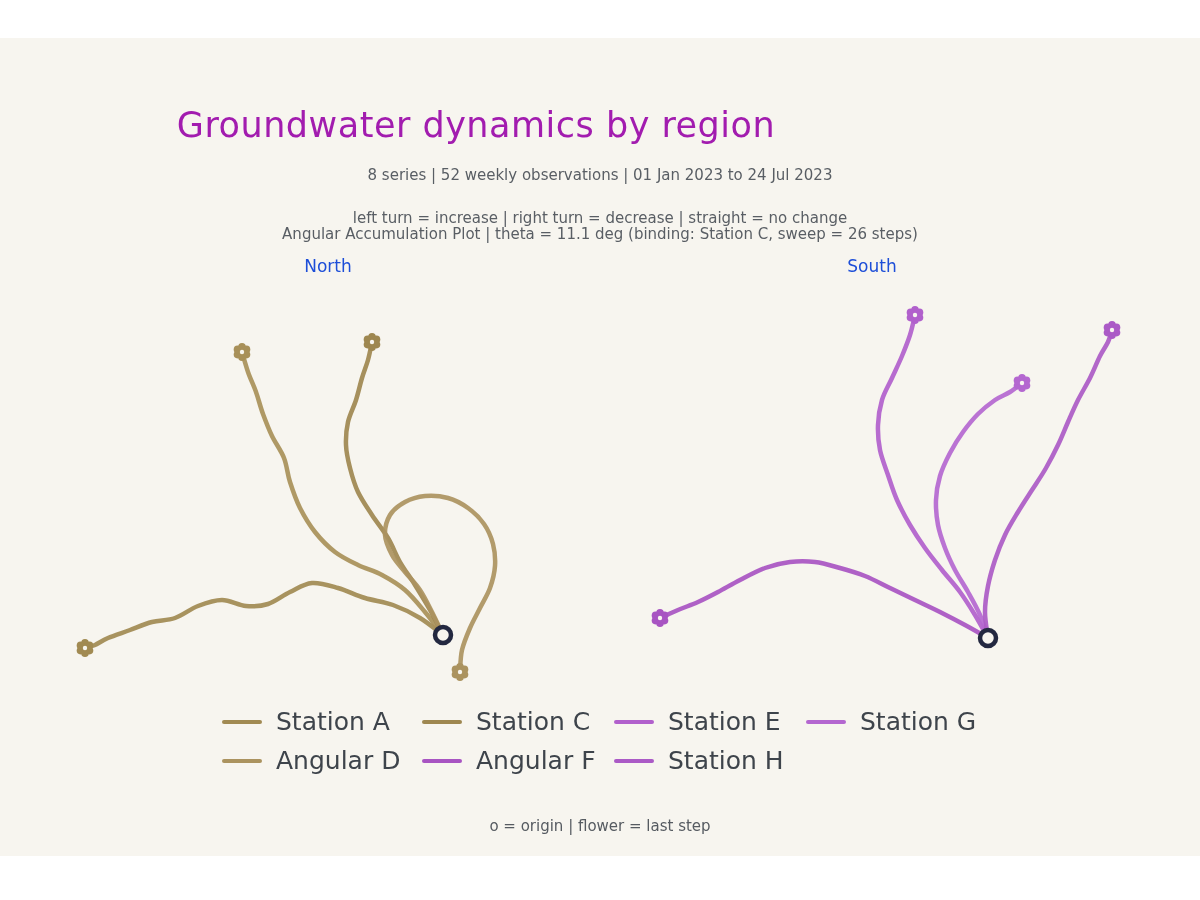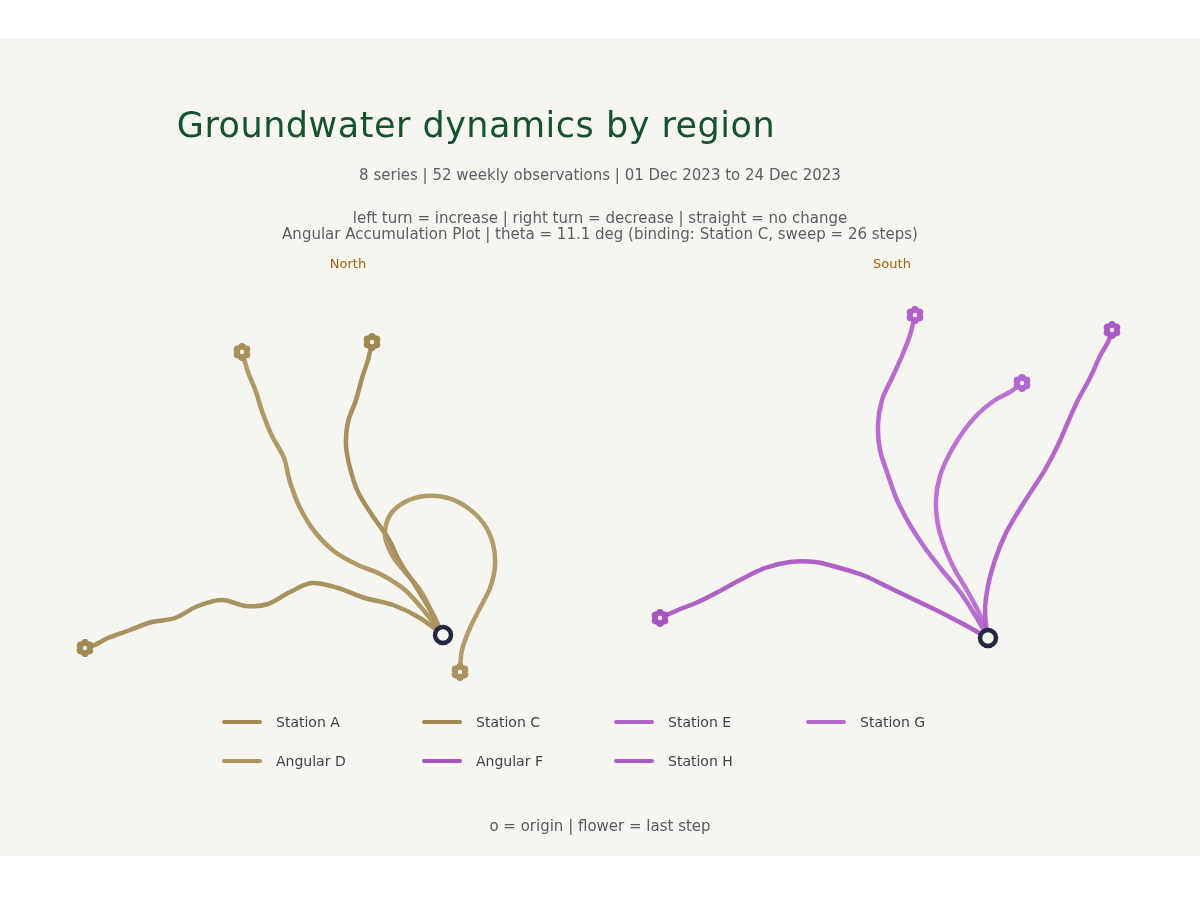--- a/index.html
+++ b/index.html
@@ -9,52 +9,52 @@
     background:#f7f5ef;
     font-family:"DejaVu Sans","Liberation Sans",sans-serif;
   }
   .letterbox { position:absolute; left:0; right:0; background:#ffffff; }
   .letterbox.top { top:0; height:38px; }
   .letterbox.bottom { bottom:0; height:44px; }
 
   .page-title {
     position:absolute; top:105px; left:0; width:952px;
     text-align:center; font-size:35px; font-weight:500;
-    color:#14532d; letter-spacing:0.5px;
+    color:#a21caf; letter-spacing:0.5px;
   }
   .subtitle {
     position:absolute; left:0; width:1200px; text-align:center;
     font-size:15px; color:#595e64;
   }
   .subtitle.l1 { top:166px; }
   .subtitle.l2 { top:188px;margin-top:37px; }
   .subtitle.l3 { top:209px; }
 
   .panel-title {
     position:absolute; top:256px; transform:translateX(-50%);
-    font-size:13px; color:#a16207;margin-left:20px;
+    font-size:17px; color:#1d4ed8;
   }
   .panel-title.north { left:328px; }
   .panel-title.south { left:872px; }
 
   #chart {
     position:absolute; top:0; left:0; width:1200px; height:900px;
   }
 
   .legend {
     position:absolute; top:702px; left:222px; width:770px;
     display:grid; grid-template-columns:200px 192px 192px 186px;
     grid-auto-rows:39px; align-items:center;
   }
   .legend-item { display:flex; align-items:center; }
   .legend-swatch {
     display:inline-block; width:40px; height:4px; border-radius:2px;
     margin-right:14px; flex:0 0 auto;
   }
-  .legend-label { font-size:14px; color:#3e444b; }
+  .legend-label { font-size:25px; color:#3e444b; }
 
   .footer-note {
     position:absolute; top:789px; left:0; width:1200px; text-align:center;
     font-size:15px; color:#565b61;margin-top:28px;
   }
 </style>
 </head>
 <body>
 
 <div class="letterbox top"></div>
@@ -143,21 +143,21 @@
         <circle cx="1112.0" cy="335.2" r="3.8" fill="#ab5ac6"></circle>
         <circle cx="1107.5" cy="332.6" r="3.8" fill="#ab5ac6"></circle>
         <circle cx="1107.5" cy="327.4" r="3.8" fill="#ab5ac6"></circle>
         <circle cx="1112" cy="330" r="2.2" fill="#f7f5ef"></circle>
       </g>
       <circle cx="988" cy="638" r="8" fill="#f7f5ef" stroke="#232840" stroke-width="4.5"></circle>
     </g>
   </svg>
 
 <div class="page-title">Groundwater dynamics by region</div>
-<div class="subtitle l1">8 series | 52 weekly observations | 01 Dec 2023 to 24 Dec 2023</div>
+<div class="subtitle l1">8 series | 52 weekly observations | 01 Jan 2023 to 24 Jul 2023</div>
 <div class="subtitle l2">Angular Accumulation Plot | theta = 11.1 deg (binding: Station C, sweep = 26 steps)</div>
 <div class="subtitle l3">left turn = increase | right turn = decrease | straight = no change</div>
 
 <div class="panel-title north">North</div>
 <div class="panel-title south">South</div>
 
 <div class="legend">
   <div class="legend-item">
     <span class="legend-swatch" style="background: rgb(161, 138, 82);"></span>
     <span class="legend-label">Station A</span>

